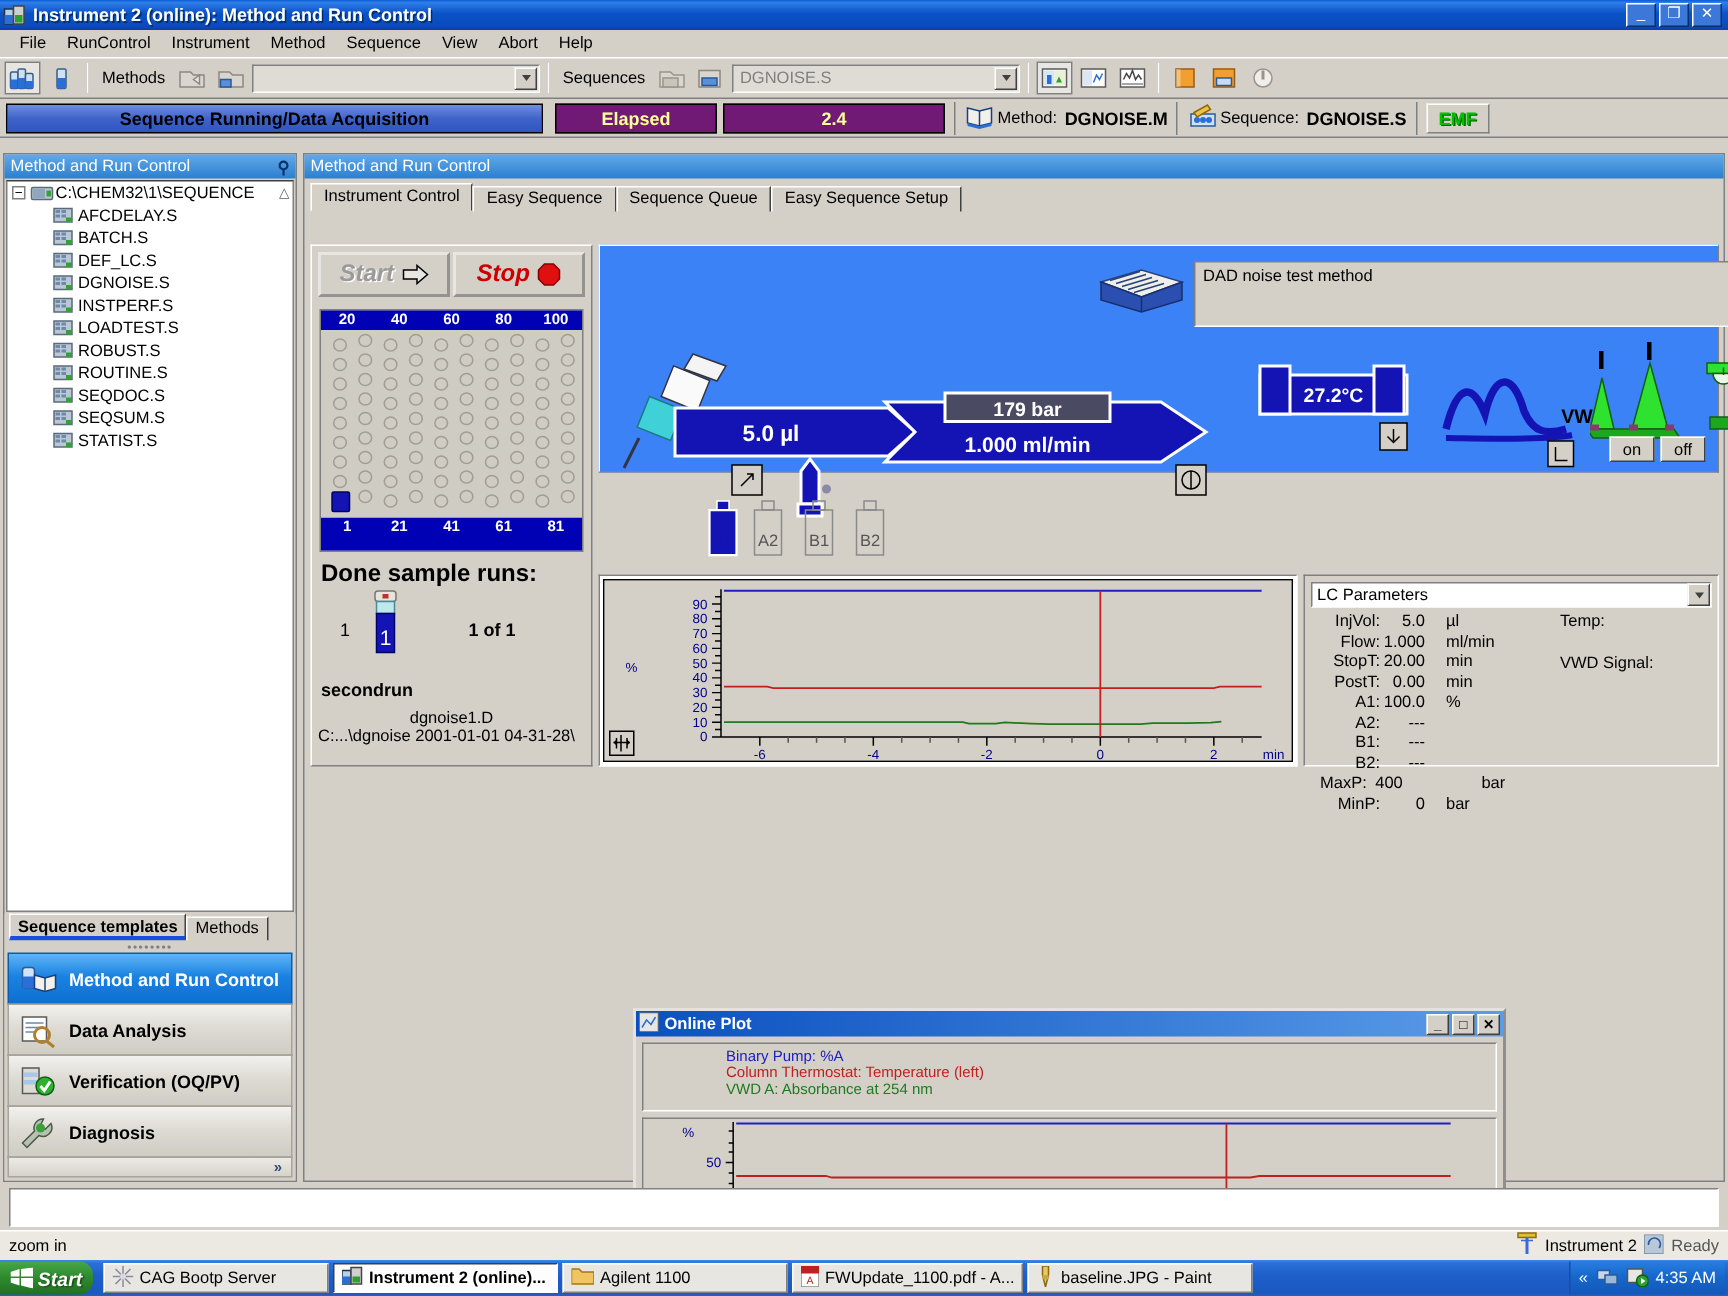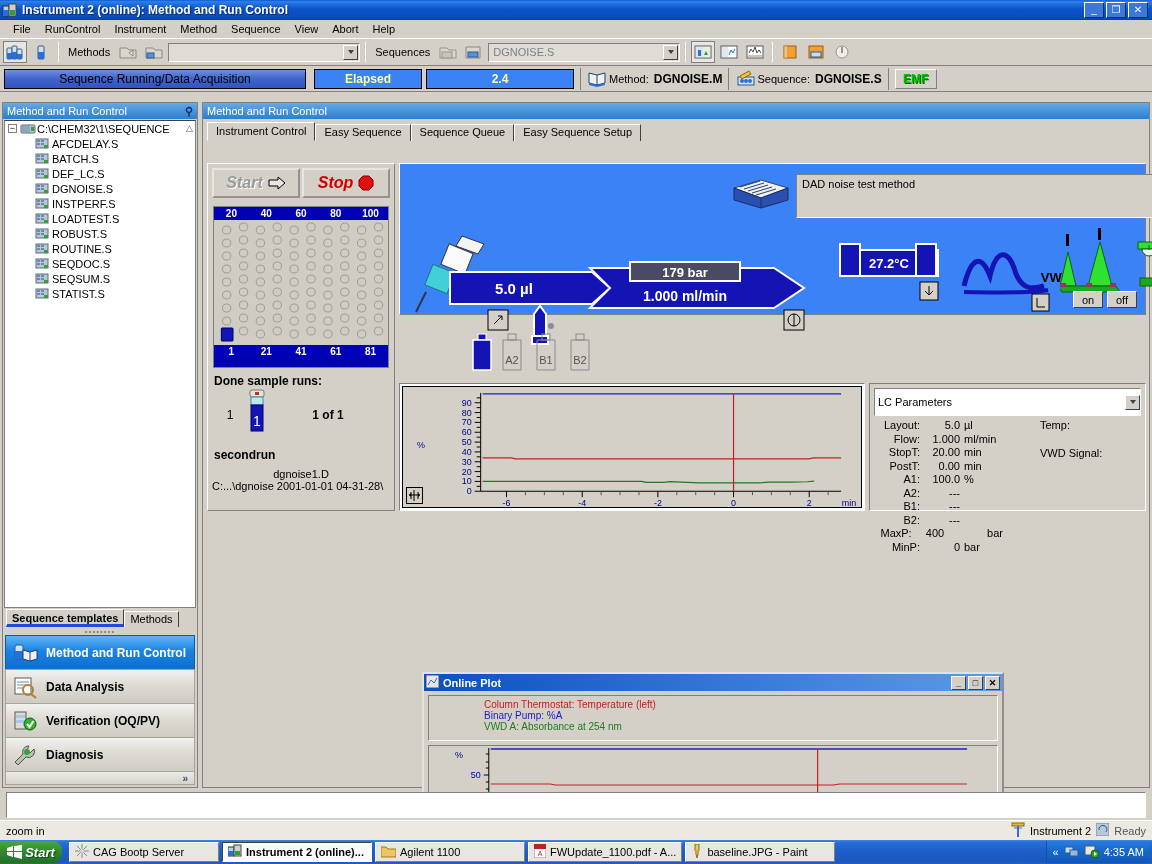--- a/index.html
+++ b/index.html
@@ -41,25 +41,25 @@
             border-right-color:#fff; border-bottom-color:#fff;
             display:flex; align-items:center; padding-left:4px; color:#808080; font-size:11px;}
   .tbcombo .arrow{ margin-left:auto; width:15px; height:15px; background:#d4d0c8;
             border:1px solid #fff; border-right-color:#404040; border-bottom-color:#404040;
             display:flex;align-items:center;justify-content:center; margin-right:1px;}
   .caret{ width:0;height:0;border-left:3px solid transparent;border-right:3px solid transparent;border-top:4px solid #404040;}
 
   
   #statusstrip{ height:26px; background:#d4d0c8; display:flex; align-items:center; gap:0; padding:2px 4px;
                 border-bottom:1px solid #808080;}
-  .runbar{ width:302px; height:20px;
+  .runbar{ width:358px; height:20px;
            background:linear-gradient(180deg,#6f8fe0,#3f63c9 50%,#2f55c0);
            border:1px solid #000; display:flex;align-items:center;justify-content:center;
-           color:#000; font-weight:normal; font-size:12px;}
-  .navy{ height:20px; background:#3b82f6; border:1px solid #000; display:flex;align-items:center;justify-content:center;
+           color:#000; font-weight:bold; font-size:12px;}
+  .navy{ height:20px; background:#701a75; border:1px solid #000; display:flex;align-items:center;justify-content:center;
          color:#ffff9a; font-weight:bold; font-size:12px;}
   .vsep{ width:1px;height:22px;background:#808080;margin:0 6px;}
   .ss-lab{ font-size:11px;}
   .ss-val{ font-size:12px; font-weight:bold;}
   .emf{ width:42px;height:20px;background:#d4d0c8;border:1px solid #808080;border-top-color:#fff;border-left-color:#fff;
         display:flex;align-items:center;justify-content:center; font-weight:bold;font-size:12px;
         color:#00c000; text-shadow:1px 1px 0 #006000;}
 
   
   #workspace{ position:absolute; left:0; top:100px; width:1152px; height:690px; }
@@ -115,21 +115,21 @@
            display:flex;align-items:center;justify-content:center; gap:5px;
            font-size:16px; font-weight:bold; font-style:italic;}
   .bigbtn.start{ color:#9a9a9a; text-shadow:1px 1px 0 #fff;}
   .bigbtn.stop{ color:#cc0000;}
   .tray{ margin:4px 5px; border:1px solid #808080; background:#cfccc4; }
   .trayhdr,.trayftr{ height:13px; background:#0000b4; color:#fff; font-size:10px; font-weight:bold;
                      display:flex; align-items:center; }
   .trayhdr span,.trayftr span{ flex:1; text-align:center;}
   .trayfield{ height:125px; background:#cfccc4; position:relative;}
   .trayblue{ height:9px; background:#0000b4;}
-  .donelab{ font-weight:bold; font-size:12px; padding:2px 0 0 6px;}
+  .donelab{ font-weight:bold; font-size:16px; padding:2px 0 0 6px;}
   .vialrow{ display:flex; align-items:center; padding:0 6px;}
   .runlabel{ font-weight:bold; font-size:12px; padding:6px;}
   .dfile{ text-align:center; font-size:11px;}
   .dpath{ font-size:11px; padding-left:4px;}
   .diskrow{ display:flex; align-items:center; gap:10px; padding:4px 6px;}
 
   
   .diagram{ position:absolute; left:196px; top:22px; right:3px; height:152px;
             background:#3b82f6; border:1px solid #808080; border-top-color:#fff; border-left-color:#fff;}
   .methbox{ position:absolute; left:396px; top:10px; width:487px; height:44px;
@@ -144,30 +144,30 @@
   .plotbox{ position:absolute; left:196px; top:242px; width:466px; height:128px;
             background:#fff; border:1px solid #808080; border-right-color:#fff; border-bottom-color:#fff; padding:2px;}
   .plotinner{ width:100%; height:100%; background:#d4d0c8; border:1px solid #000; position:relative;}
   .zoomcorner{ position:absolute; left:3px; bottom:3px; width:17px;height:17px;
                background:#d4d0c8; border:1px solid #000; display:flex;align-items:center;justify-content:center;
                font-size:10px;}
 
   
   .lcbox{ position:absolute; left:666px; top:242px; right:3px; height:128px;
           background:#d4d0c8; border:1px solid #808080; border-right-color:#fff; border-bottom-color:#fff;}
-  .lcsel{ margin:4px 4px 0 4px; height:28px; background:#fff; border:1px solid #808080;
+  .lcsel{ margin:4px 4px 0 4px; height:17px; background:#fff; border:1px solid #808080;
           border-right-color:#fff;border-bottom-color:#fff; display:flex;align-items:center;
           font-size:11px; padding-left:3px;}
   .lcsel .arrow{ margin-left:auto; width:15px;height:15px;background:#d4d0c8;
           border:1px solid #fff;border-right-color:#404040;border-bottom-color:#404040;
           display:flex;align-items:center;justify-content:center;}
   .lcgrid{ display:flex; padding:3px 6px 0 6px;}
   .lcrow{ display:flex; font-size:11px; line-height:13.5px;}
   .lck{ width:44px; text-align:right;}
-  .lcv{ width:44px; text-align:right; padding-right:4px;}
+  .lcv{ width:44px; text-align:right; padding-right:14px;}
   .lcu{ width:48px;}
 
   
   #onlineplot{ position:absolute; left:422px; top:572px; width:582px; height:184px;
                background:#d4d0c8; border:2px outset #e4e2de; }
   .opcap{ height:17px; background:linear-gradient(90deg,#0a50c0,#5b9ce8);
           display:flex; align-items:center; padding:0 2px; color:#fff; font-weight:bold; font-size:11px; gap:4px;}
   .opbtns{ margin-left:auto; display:flex; gap:2px;}
   .opbtn{ width:15px;height:14px;background:#d4d0c8;border:1px solid #fff;
           border-right-color:#404040;border-bottom-color:#404040;
@@ -1014,21 +1014,21 @@
       <div class="lcbox">
         <div class="lcsel">
           <span>LC Parameters</span>
           <span class="arrow">
               <i class="caret"></i>
             </span>
         </div>
         <div class="lcgrid">
           <div style="width:150px">
             <div class="lcrow">
-              <span class="lck">Layout:</span>
+              <span class="lck">InjVol:</span>
               <span class="lcv">5.0</span>
               <span class="lcu">µl</span>
             </div>
             <div class="lcrow">
               <span class="lck">Flow:</span>
               <span class="lcv">1.000</span>
               <span class="lcu">ml/min</span>
             </div>
             <div class="lcrow">
               <span class="lck">StopT:</span>
@@ -1098,22 +1098,22 @@
         </svg>
       </span>
       <span>Online Plot</span>
       <span class="opbtns">
         <span class="opbtn">_</span>
         <span class="opbtn">□</span>
         <span class="opbtn">✕</span>
       </span>
     </div>
     <div class="oplegend">
+      <div style="color:#2020c0">Binary Pump: %A</div>
       <div style="color:#c02020">Column Thermostat: Temperature (left)</div>
-      <div style="color:#2020c0">Binary Pump: %A</div>
       <div style="color:#1f7a1f">VWD A: Absorbance at 254 nm</div>
     </div>
     <div class="opplot">
       <svg width="100%" height="100%" viewBox="0 0 570 73" preserveAspectRatio="none">
         <rect width="570" height="73" fill="#d4d0c8"></rect>
         <line x1="60" y1="2" x2="60" y2="56" stroke="#000"></line>
         <line x1="60" y1="56" x2="560" y2="56" stroke="#000"></line>
         <g stroke="#000">
           <line x1="55" y1="56" x2="60" y2="56"></line>
             <line x1="55" y1="29" x2="60" y2="29"></line>

